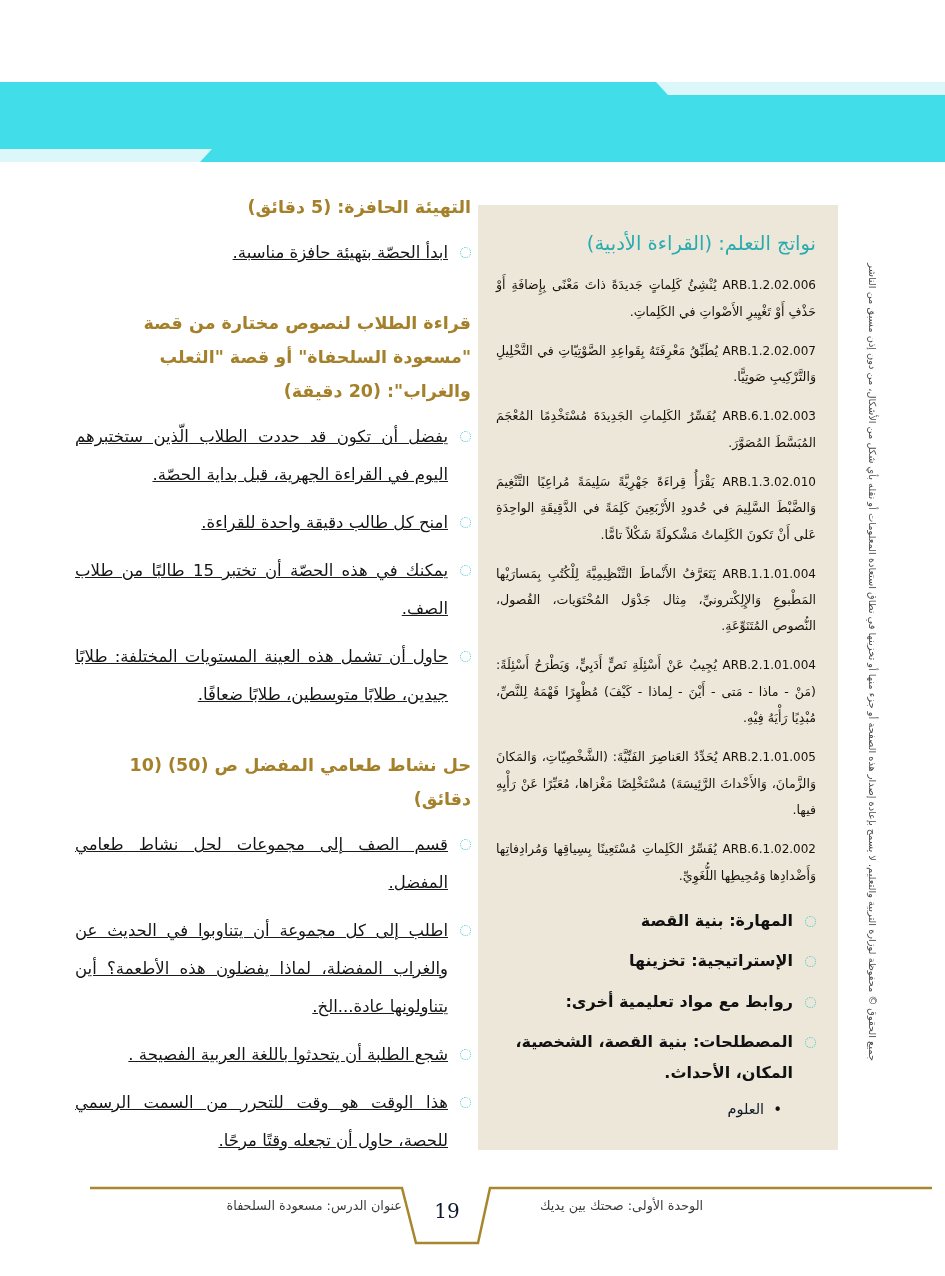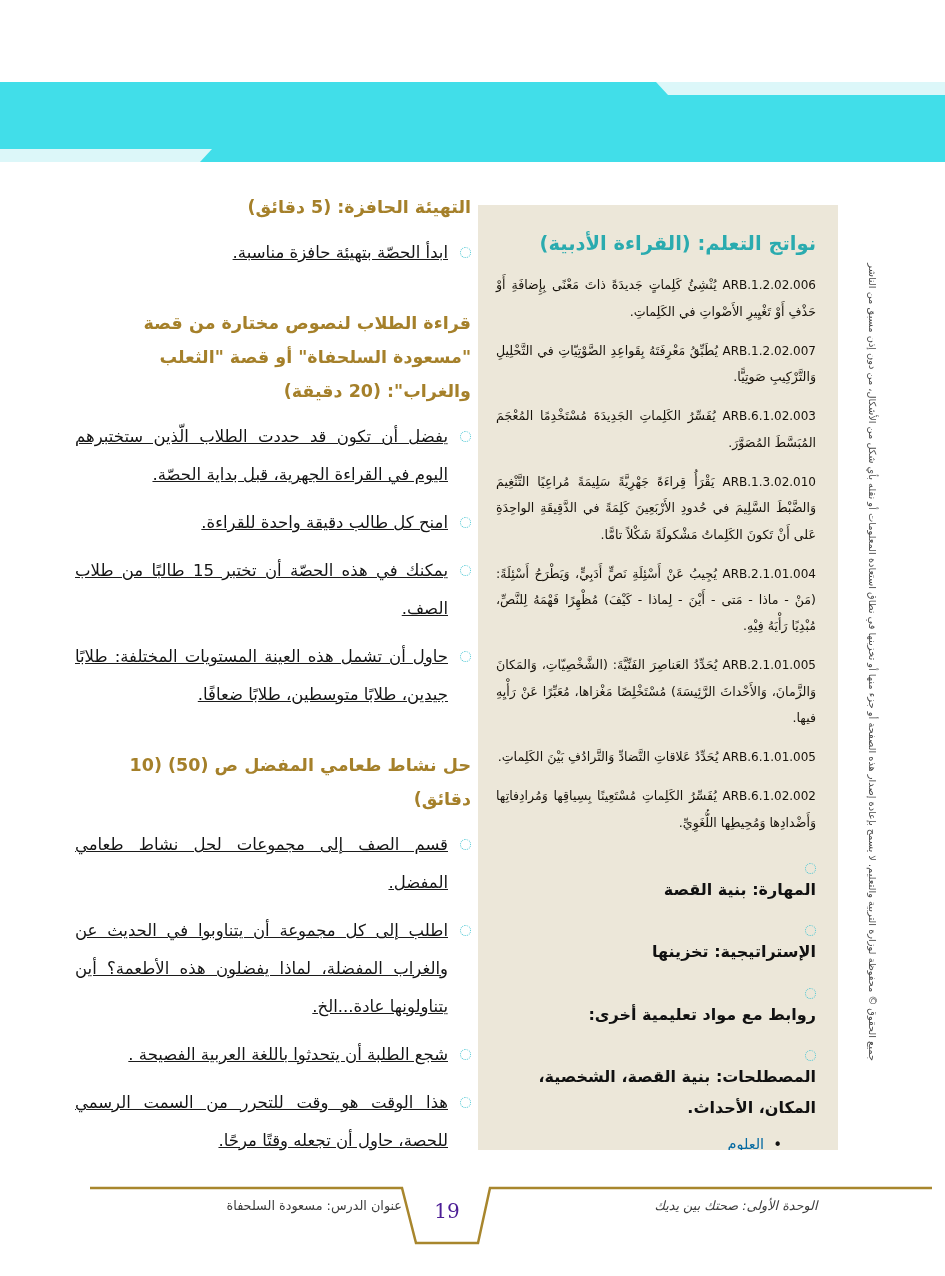--- a/index.html
+++ b/index.html
@@ -26,52 +26,52 @@
   }
   .bullet-text{
     flex:1 1 auto;font-size:16.5px;line-height:2.3;text-align:justify;text-justify:inter-word;color:#141414;
   }
   
   .sidebar{
     position:absolute;left:478px;top:205px;width:360px;height:945px;background:#ece7d9;
     box-sizing:border-box;padding:24px 22px 20px 18px;direction:rtl;overflow:hidden;
   }
   .sidebar-title{
-    margin:0 0 14px 0;color:#2aabaf;font-size:19.5px;font-weight:bold;text-align:right;line-height:1.5;
+    margin:0 0 14px 0;color:#2aabaf;font-size:19.5px;font-weight:normal;text-align:right;line-height:1.5;
   }
   .outcome{font-size:12.6px;line-height:2.1;text-align:justify;text-justify:inter-word;margin-bottom:5px;color:#17120a;}
   .outcome .code{direction:ltr;unicode-bidi:isolate;font-size:12px;letter-spacing:0;margin-top:25px;}
   .skills{margin-top:16px;}
-  .skill-row{display:flex;align-items:flex-start;margin-top:9px;flex-direction:column;}
+  .skill-row{display:flex;align-items:flex-start;margin-top:9px;}
   .skill-row .dot-circle{margin-top:11px;}
   .skill-text{font-size:16px;font-weight:bold;line-height:1.95;text-align:right;color:#111;}
   .sublinks{margin:2px 34px 0 0;}
   .sublink-row{display:flex;align-items:flex-start;margin-top:8px;}
   .sublink-bullet{flex:0 0 auto;font-size:15px;margin-left:9px;line-height:1.9;color:#111;}
-  .sublink-text{font-size:14.5px;line-height:1.9;color:#0369a1;}
+  .sublink-text{font-size:14.5px;line-height:1.9;color:#0f172a;}
   
   .copyright-box{position:absolute;left:864px;top:243px;width:17px;height:820px;}
   .copyright-inner{
     position:absolute;left:17px;top:0;width:818px;height:17px;
     transform:rotate(90deg);transform-origin:top left;
     direction:rtl;text-align:right;font-size:9.8px;color:#4a4a4a;white-space:nowrap;line-height:17px;
   }
   
   .footer-svg{position:absolute;left:0;top:1180px;}
   .footer-unit{
-    position:absolute;left:540px;top:1198px;width:392px;direction:rtl;text-align:center;
-    font-size:12.8px;color:#3c3c3c;font-style:italic;
+    position:absolute;left:540px;top:1198px;width:392px;direction:rtl;text-align:left;
+    font-size:12.8px;color:#3c3c3c;
   }
   .footer-lesson{
     position:absolute;left:90px;top:1198px;width:312px;direction:rtl;text-align:right;
     font-size:12.8px;color:#3c3c3c;
   }
   .footer-page{
     position:absolute;left:429px;top:1199px;width:36px;text-align:center;
-    font-family:"DejaVu Serif",serif;font-size:20px;color:#4c1d95;
+    font-family:"DejaVu Serif",serif;font-size:20px;color:#0f172a;
   }
 </style>
 </head>
 <body>
 
 <div class="page">
 
   <div class="band"></div>
   <div class="band-stripe-tr"></div>
   <div class="band-stripe-bl"></div>
@@ -149,26 +149,26 @@
     <div>
 
         <p class="outcome"><span class="code">ARB.1.2.02.006</span> <span>يُنْشِئُ كَلِماتٍ جَديدَةً ذاتَ مَعْنًى بِإِضافَةِ أَوْ حَذْفِ أَوْ تَغْيِيرِ الأَصْواتِ في الكَلِماتِ.</span></p>
 
         <p class="outcome"><span class="code">ARB.1.2.02.007</span> <span>يُطَبِّقُ مَعْرِفَتَهُ بِقَواعِدِ الصَّوْتِيّاتِ في التَّحْلِيلِ وَالتَّرْكِيبِ صَوتِيًّا.</span></p>
 
         <p class="outcome"><span class="code">ARB.6.1.02.003</span> <span>يُفَسِّرُ الكَلِماتِ الجَدِيدَةَ مُسْتَخْدِمًا المُعْجَمَ المُبَسَّطَ المُصَوَّرَ.</span></p>
 
         <p class="outcome"><span class="code">ARB.1.3.02.010</span> <span>يَقْرَأُ قِراءَةً جَهْرِيَّةً سَلِيمَةً مُراعِيًا التَّنْغِيمَ وَالضَّبْطَ السَّلِيمَ في حُدودِ الأَرْبَعِينَ كَلِمَةً في الدَّقِيقَةِ الواحِدَةِ عَلى أَنْ تَكونَ الكَلِماتُ مَشْكولَةً شَكْلاً تامًّا.</span></p>
 
+        <p class="outcome"><span class="code">ARB.1.1.01.004</span> <span>يَتَعَرَّفُ الأَنْماطَ التَّنْظِيمِيَّةَ لِلْكُتُبِ بِمَسارَيْها المَطْبوعِ وَالإِلِكْترونيِّ، مِثال جَدْوَل المُحْتَوَيات، الفُصول، النُّصوص المُتَنَوِّعَةِ.</span></p>
 
         <p class="outcome"><span class="code">ARB.2.1.01.004</span> <span>يُجِيبُ عَنْ أَسْئِلَةِ نَصٍّ أَدَبِيٍّ، وَيَطْرَحُ أَسْئِلَةً: (مَنْ - ماذا - مَتى - أَيْنَ - لِماذا - كَيْفَ) مُظْهِرًا فَهْمَهُ لِلنَّصِّ، مُبْدِيًا رَأْيَهُ فِيْهِ.</span></p>
 
         <p class="outcome"><span class="code">ARB.2.1.01.005</span> <span>يُحَدِّدُ العَناصِرَ الفَنِّيَّةَ: (الشَّخْصِيّاتِ، وَالمَكانَ وَالزَّمانَ، وَالأَحْداثَ الرَّئِيسَةَ) مُسْتَخْلِصًا مَغْزاها، مُعَبِّرًا عَنْ رَأْيِهِ فيها.</span></p>
 
-        <p class="outcome"><span class="code">ARB.6.1.01.005</span> <span>يُحَدِّدُ عَلاقاتِ التَّضادِّ وَالتَّرادُفِ بَيْنَ الكَلِماتِ.</span></p>
 
         <p class="outcome"><span class="code">ARB.6.1.02.002</span> <span>يُفَسِّرُ الكَلِماتِ مُسْتَعِينًا بِسِياقِها وَمُرادِفاتِها وَأَضْدادِها وَمُحِيطِها اللُّغَوِيِّ.</span></p>
       </div>
 
     <div class="skills">
 
         <div class="skill-row">
           <span class="dot-circle"></span>
           <span class="skill-text">المهارة: بنية القصة</span>
         </div>

